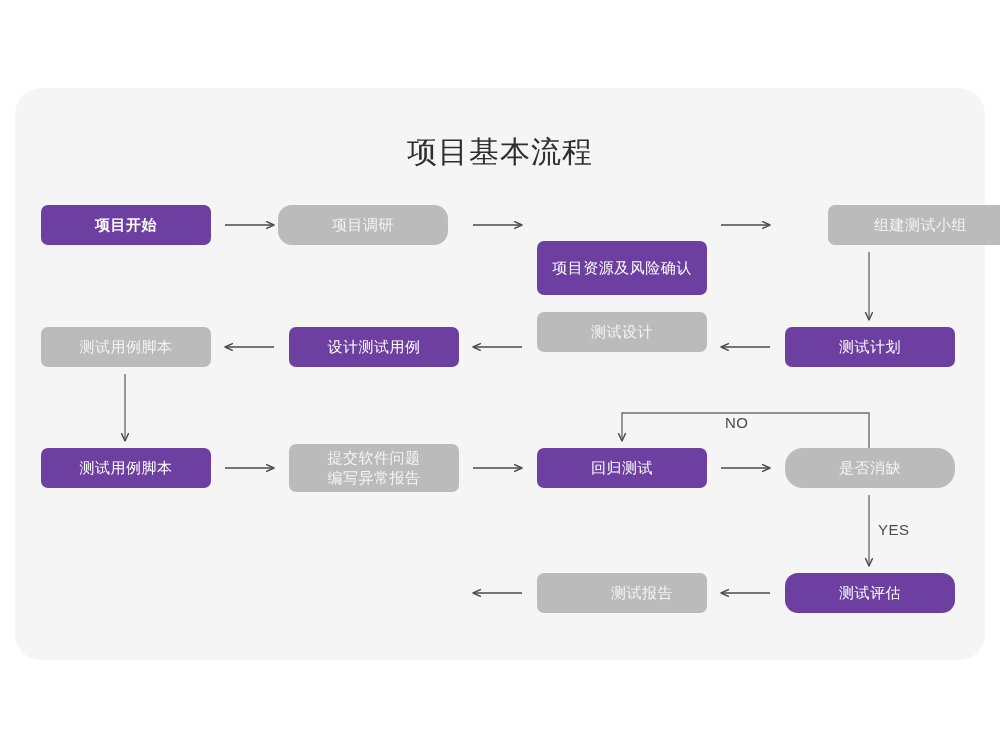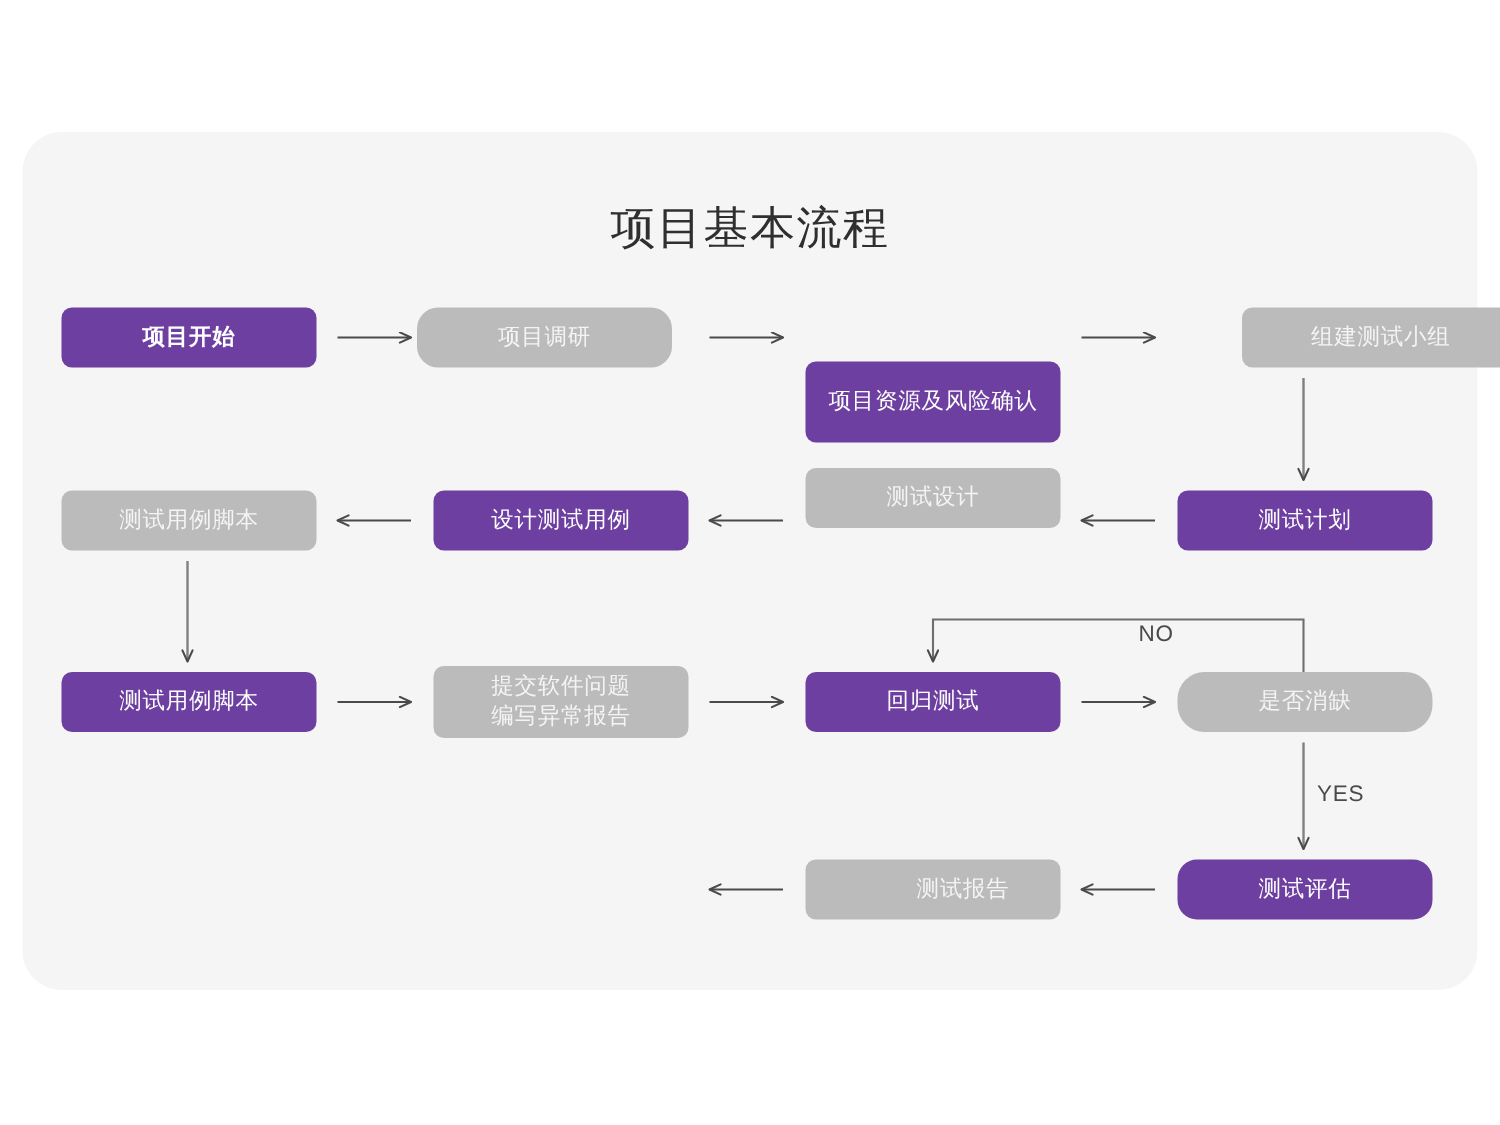--- a/index.html
+++ b/index.html
@@ -126,16 +126,16 @@
 
   <div class="node purple" style="left:41px;  top:448px; width:170px; height:40px;">测试用例脚本</div>
   <div class="node gray" style="left:289px; top:444px; width:170px; height:48px;">提交软件问题
 编写异常报告</div>
   <div class="node purple" style="left:537px; top:448px; width:170px; height:40px;">回归测试</div>
   <div class="node gray" style="left:785px; top:448px; width:170px; height:40px;border-radius:18px;">是否消缺</div>
 
   <div class="node gray" style="left:537px; top:573px; width:170px; height:40px;padding-left:40px;">测试报告</div>
   <div class="node purple" style="left:785px; top:573px; width:170px; height:40px;border-radius:13px;">测试评估</div>
 
-  <div class="edge-label" style="left:759px; top:414px;">NO</div>
+  <div class="edge-label" style="left:725px; top:414px;">NO</div>
   <div class="edge-label" style="left:878px; top:521px;">YES</div>
 
 </div>
 
 </body></html>

